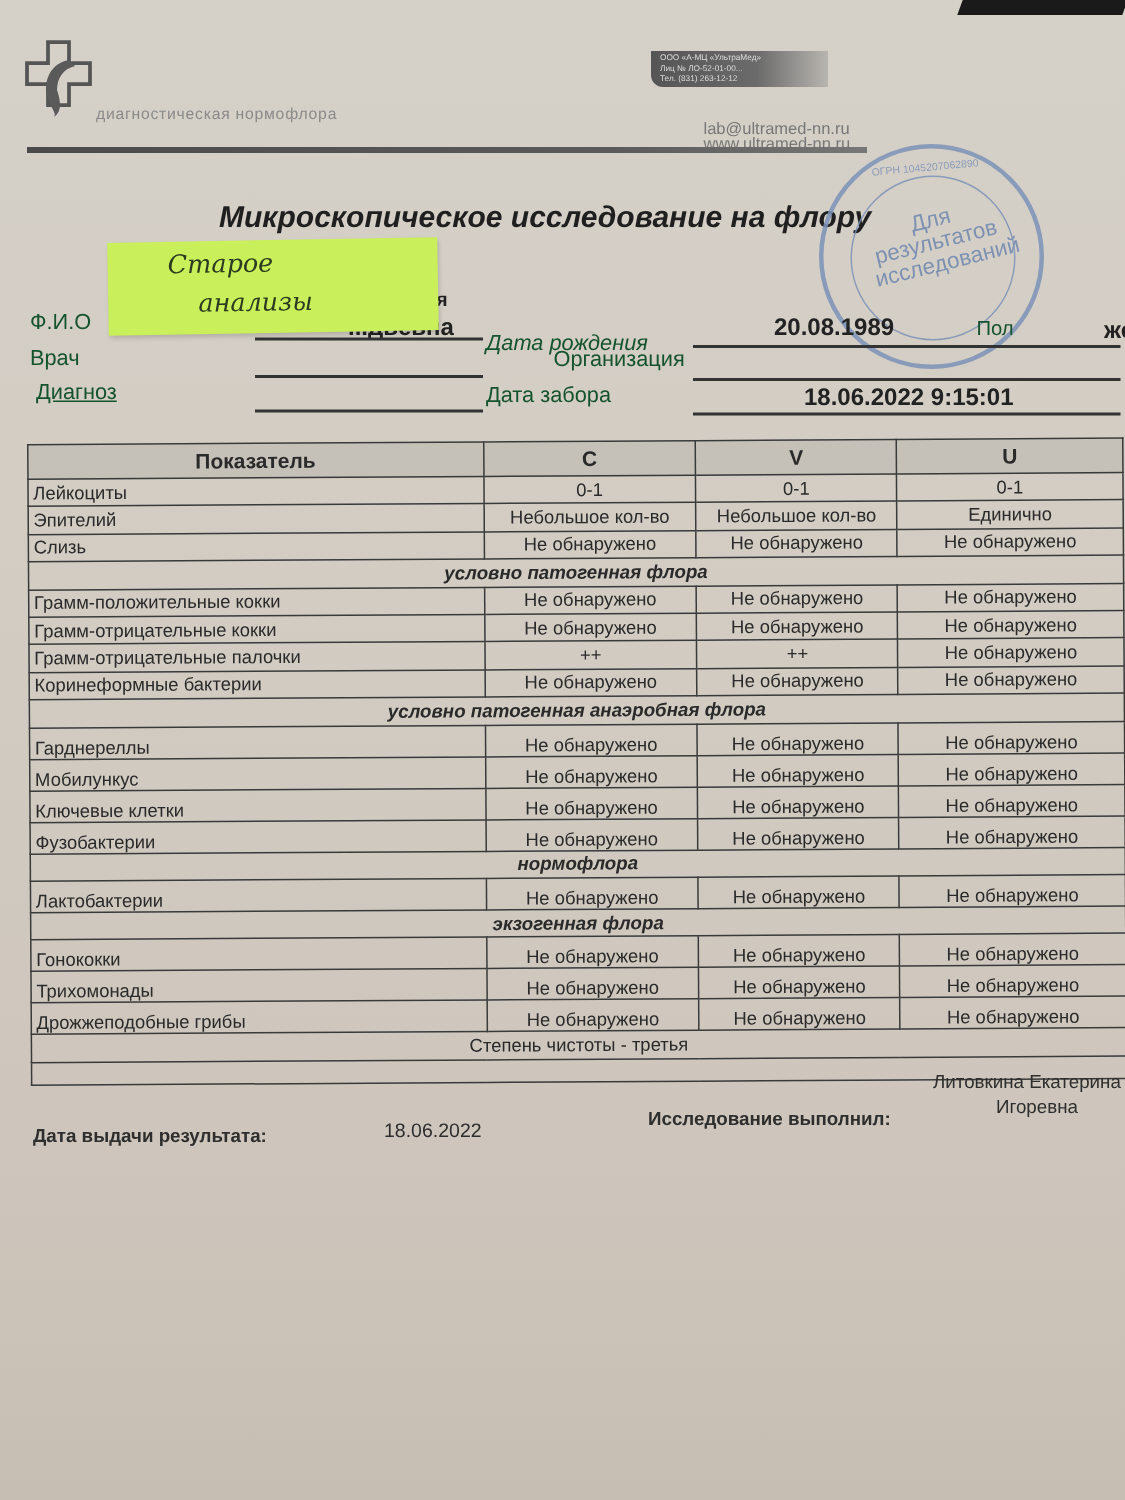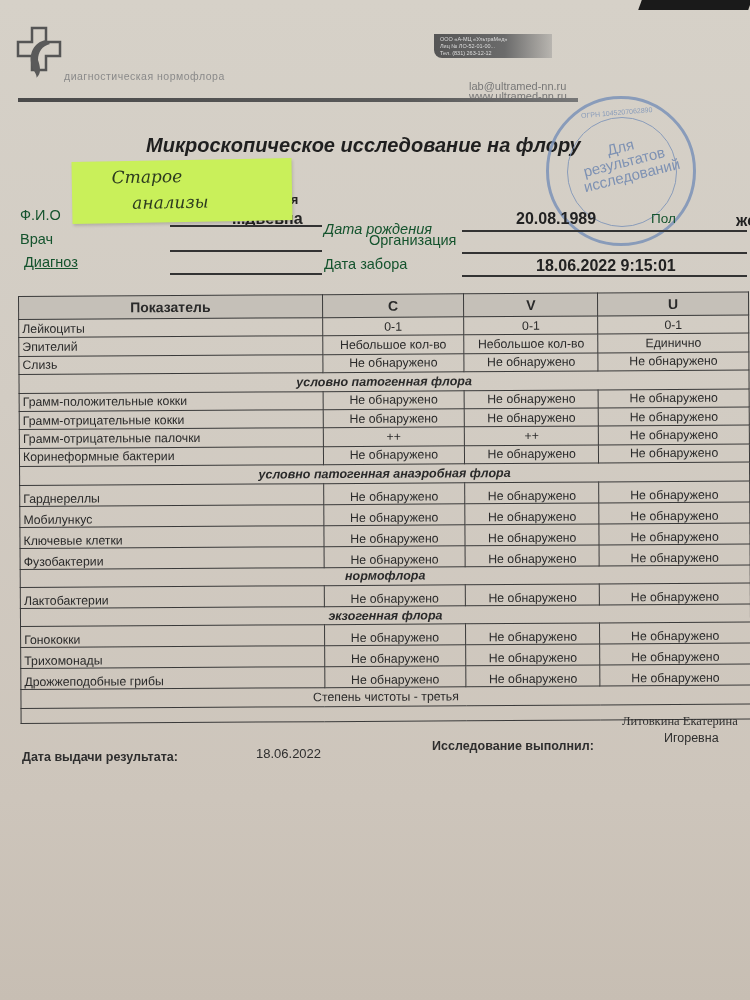--- a/index.html
+++ b/index.html
@@ -223,14 +223,14 @@
       </tr>
     <tr>
         <td colspan="4" style="height:14px;"></td>
       </tr>
   </tbody>
 </table>
 
 <div class="foot" style="left:22px;top:750px;font-weight:bold;">Дата выдачи результата:</div>
 <div class="foot" style="left:256px;top:746px;font-size:13px;">18.06.2022</div>
 <div class="foot" style="left:432px;top:739px;font-weight:bold;">Исследование выполнил:</div>
-<div class="foot" style="left:622px;top:714px;white-space:nowrap;font-family:Liberation Serif, serif;">Литовкина Екатерина</div>
+<div class="foot" style="left:622px;top:714px;white-space:nowrap;">Литовкина Екатерина</div>
 <div class="foot" style="left:664px;top:731px;">Игоревна</div>
 
 </body></html>

